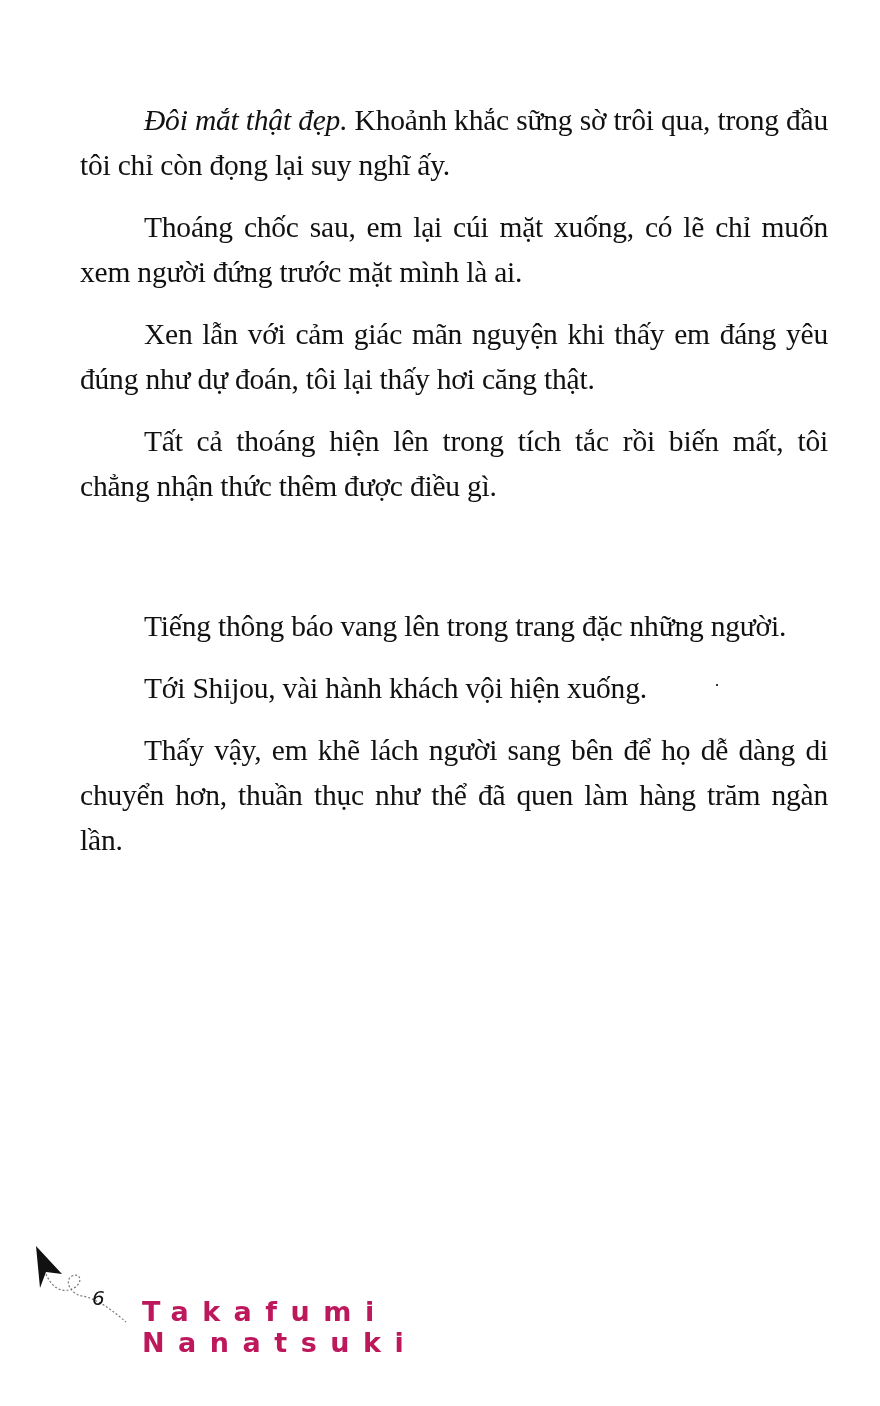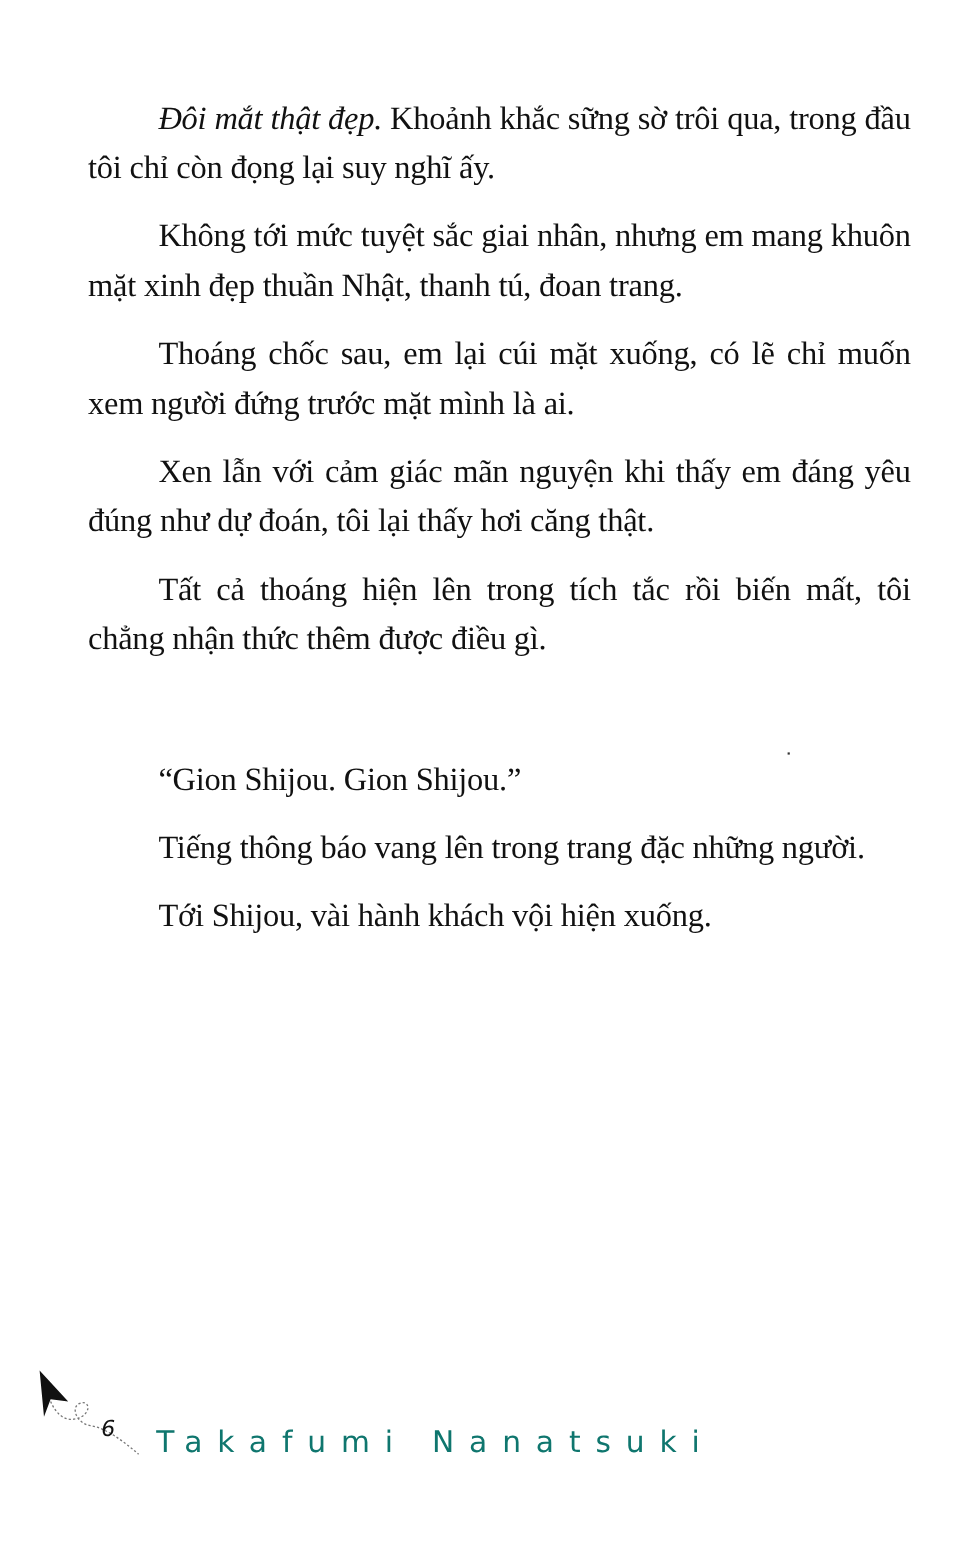--- a/index.html
+++ b/index.html
@@ -17,21 +17,21 @@
     }
     .page {
       position: absolute;
       left: 80px;
       top: 82px;
       width: 748px;
     }
     .para {
       font-size: 29.5px;
       line-height: 45px;
-      margin: 4px 0 17px 0;
+      margin: 16px 0 17px 0;
       text-indent: 64px;
       text-align: justify;
       letter-spacing: -0.2px;
     }
     .para i { font-style: italic; }
     .scene-break {
       height: 62px;
     }
     .footer {
       position: absolute;
@@ -48,47 +48,46 @@
       font-family: "DejaVu Sans", sans-serif;
       font-size: 20px;
       font-style: italic;
       color: #111;
     }
     .author {
       position: absolute;
       left: 120px;
       top: 52px;
       font-family: "DejaVu Sans", sans-serif;
-      font-weight: 400;
+      font-weight: 700;
       font-size: 27px;
       letter-spacing: 13.5px;
-      color: #0f766e;
+      color: #be185d;
     }
     .speck {
       position: absolute;
       width: 2px; height: 2px;
       background: #333;
     }
   </style>
 </head>
 <body>
 
 <div class="page">
   <div id="block-a">
       <p class="para"><i>Đôi mắt thật đẹp.</i><span> Khoảnh khắc sững sờ trôi qua, trong đầu tôi chỉ còn đọng lại suy nghĩ ấy.</span></p>
-      <p class="para"><span>Không tới mức tuyệt sắc giai nhân, nhưng em mang khuôn mặt xinh đẹp thuần Nhật, thanh tú, đoan trang.</span></p>
       <p class="para"><span>Thoáng chốc sau, em lại cúi mặt xuống, có lẽ chỉ muốn xem người đứng trước mặt mình là ai.</span></p>
       <p class="para"><span>Xen lẫn với cảm giác mãn nguyện khi thấy em đáng yêu đúng như dự đoán, tôi lại thấy hơi căng thật.</span></p>
       <p class="para"><span>Tất cả thoáng hiện lên trong tích tắc rồi biến mất, tôi chẳng nhận thức thêm được điều gì.</span></p>
     </div>
   <div class="scene-break"></div>
   <div id="block-b">
-      <p class="para"><span>“Gion Shijou. Gion Shijou.”</span></p>
       <p class="para"><span>Tiếng thông báo vang lên trong trang đặc những người.</span></p>
       <p class="para"><span>Tới Shijou, vài hành khách vội hiện xuống.</span></p>
+      <p class="para"><span>Thấy vậy, em khẽ lách người sang bên để họ dễ dàng di chuyển hơn, thuần thục như thể đã quen làm hàng trăm ngàn lần.</span></p>
     </div>
 </div>
 
 <div class="speck" style="left:716px; top:684px;"></div>
 
 <div class="footer">
   <svg width="140" height="90" viewBox="0 0 140 90">
     <path d="M14 2 L40 30 L24 28 L18 44 Z" fill="#111"></path>
     <path d="M24 30 C30 44, 40 50, 52 44 C62 38, 58 28, 50 32 C42 36, 48 50, 60 52 C74 54, 90 66, 104 78" fill="none" stroke="#777" stroke-width="1.2" stroke-dasharray="2 2"></path>
   </svg>

